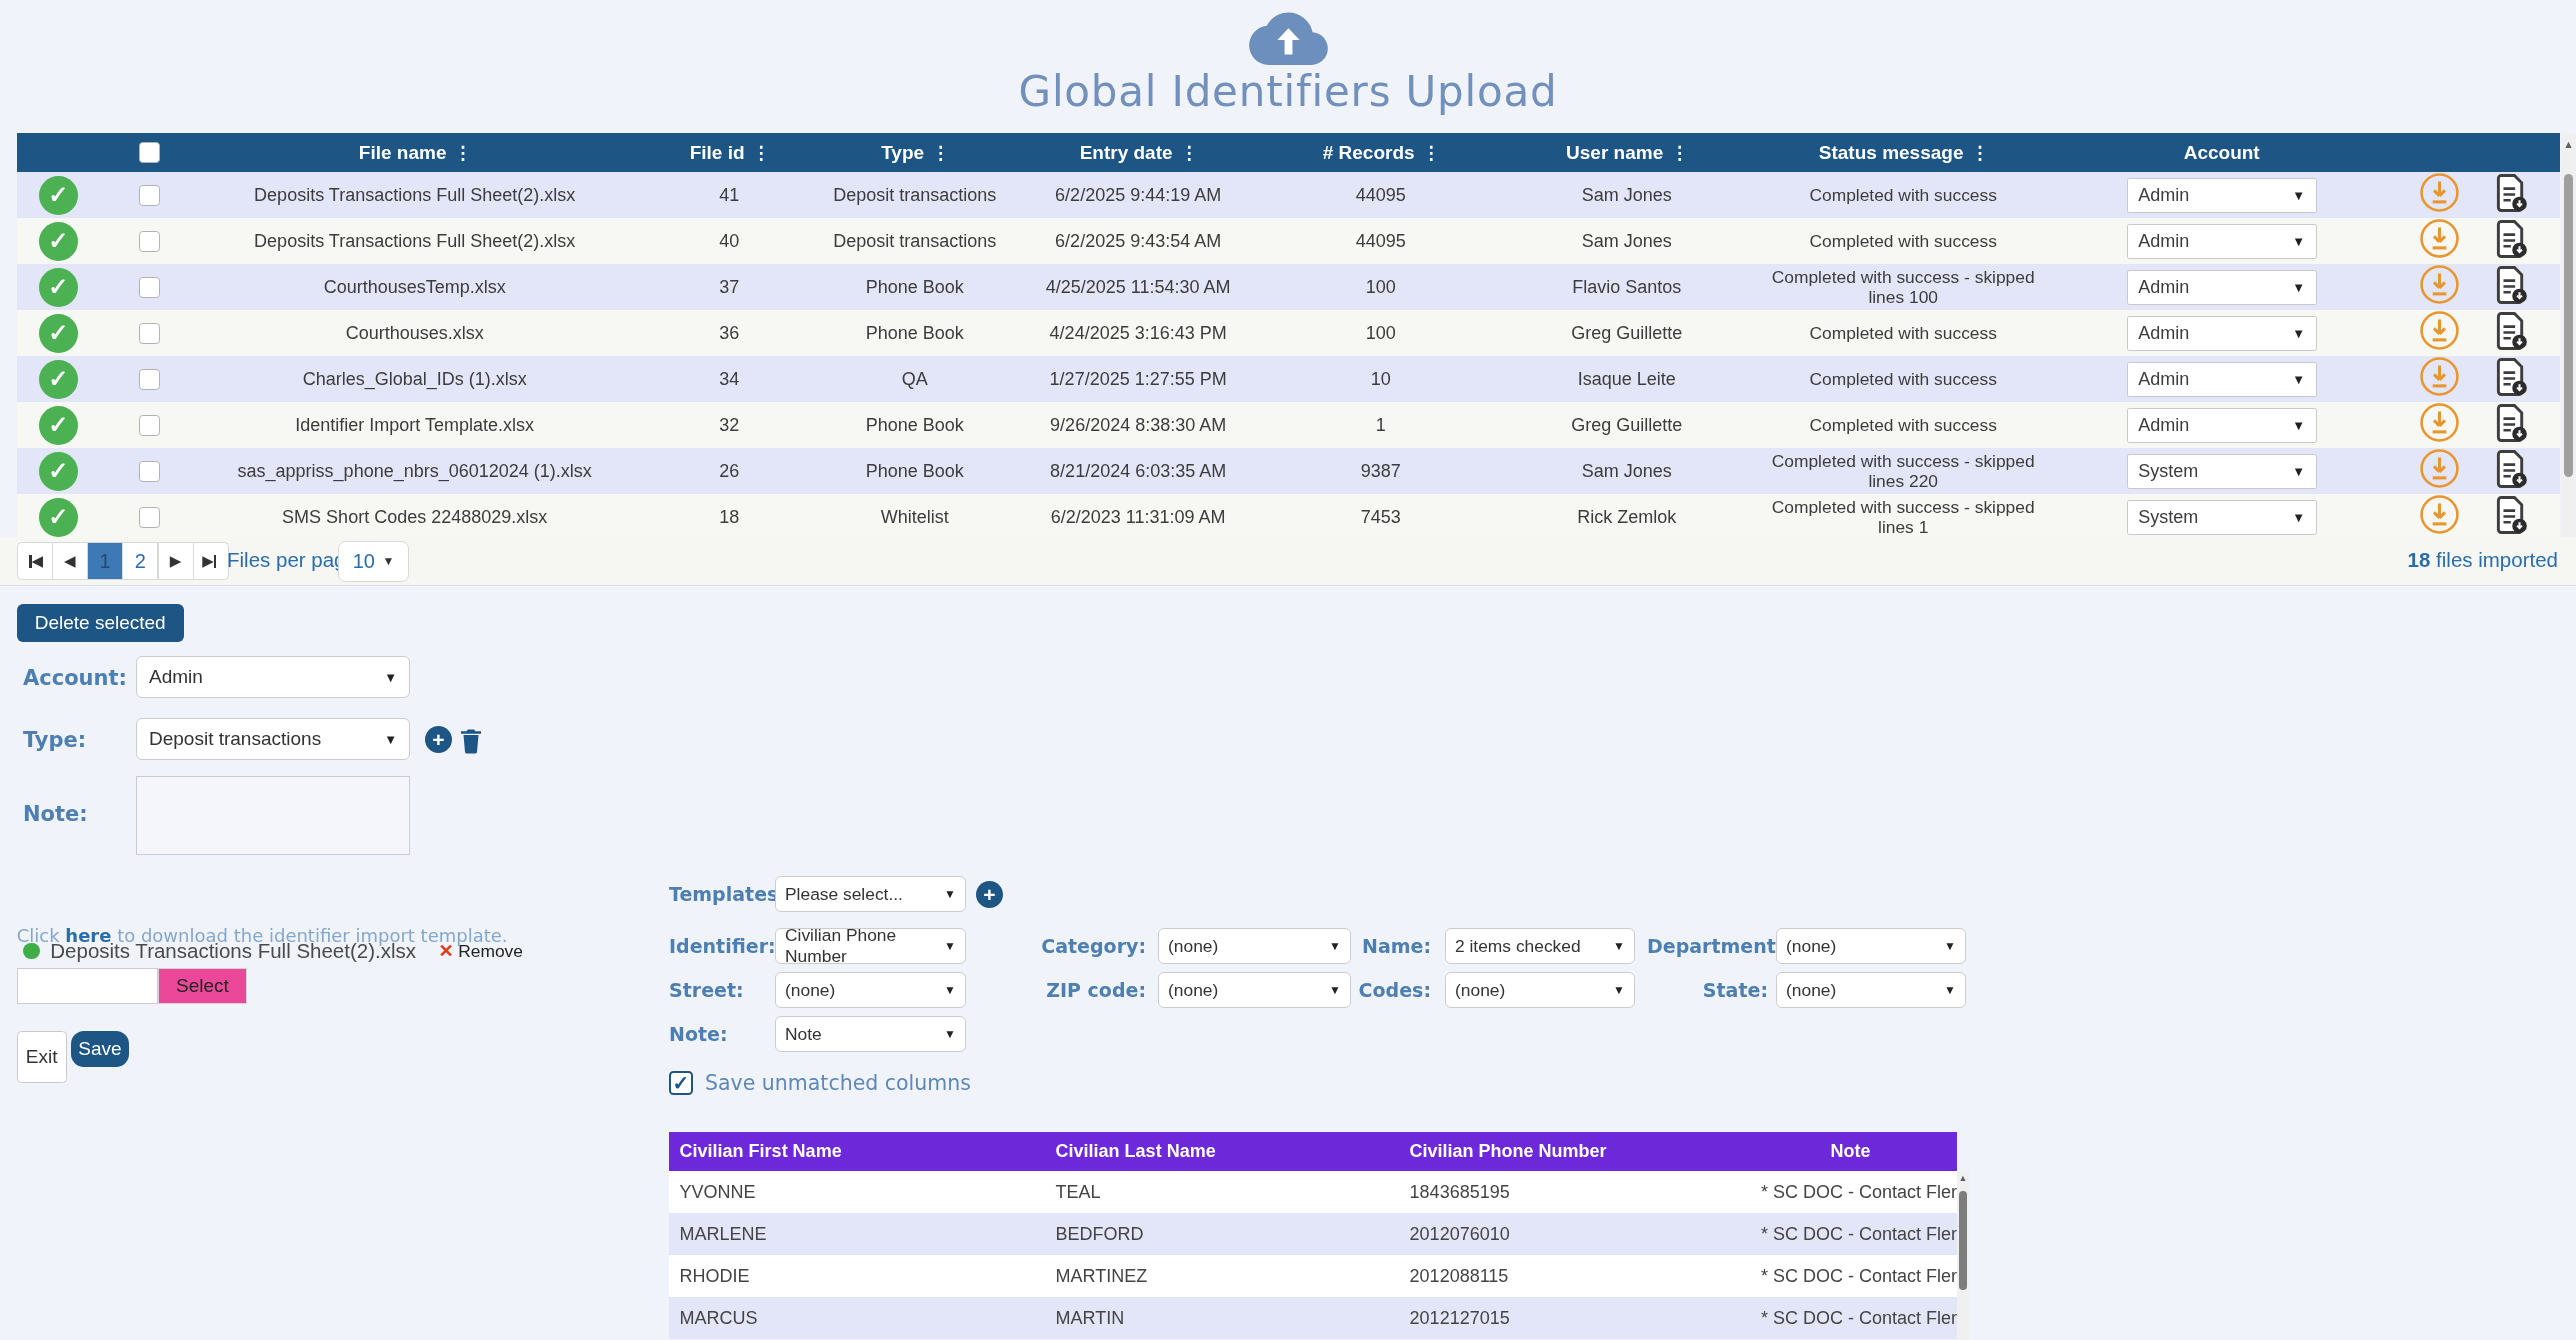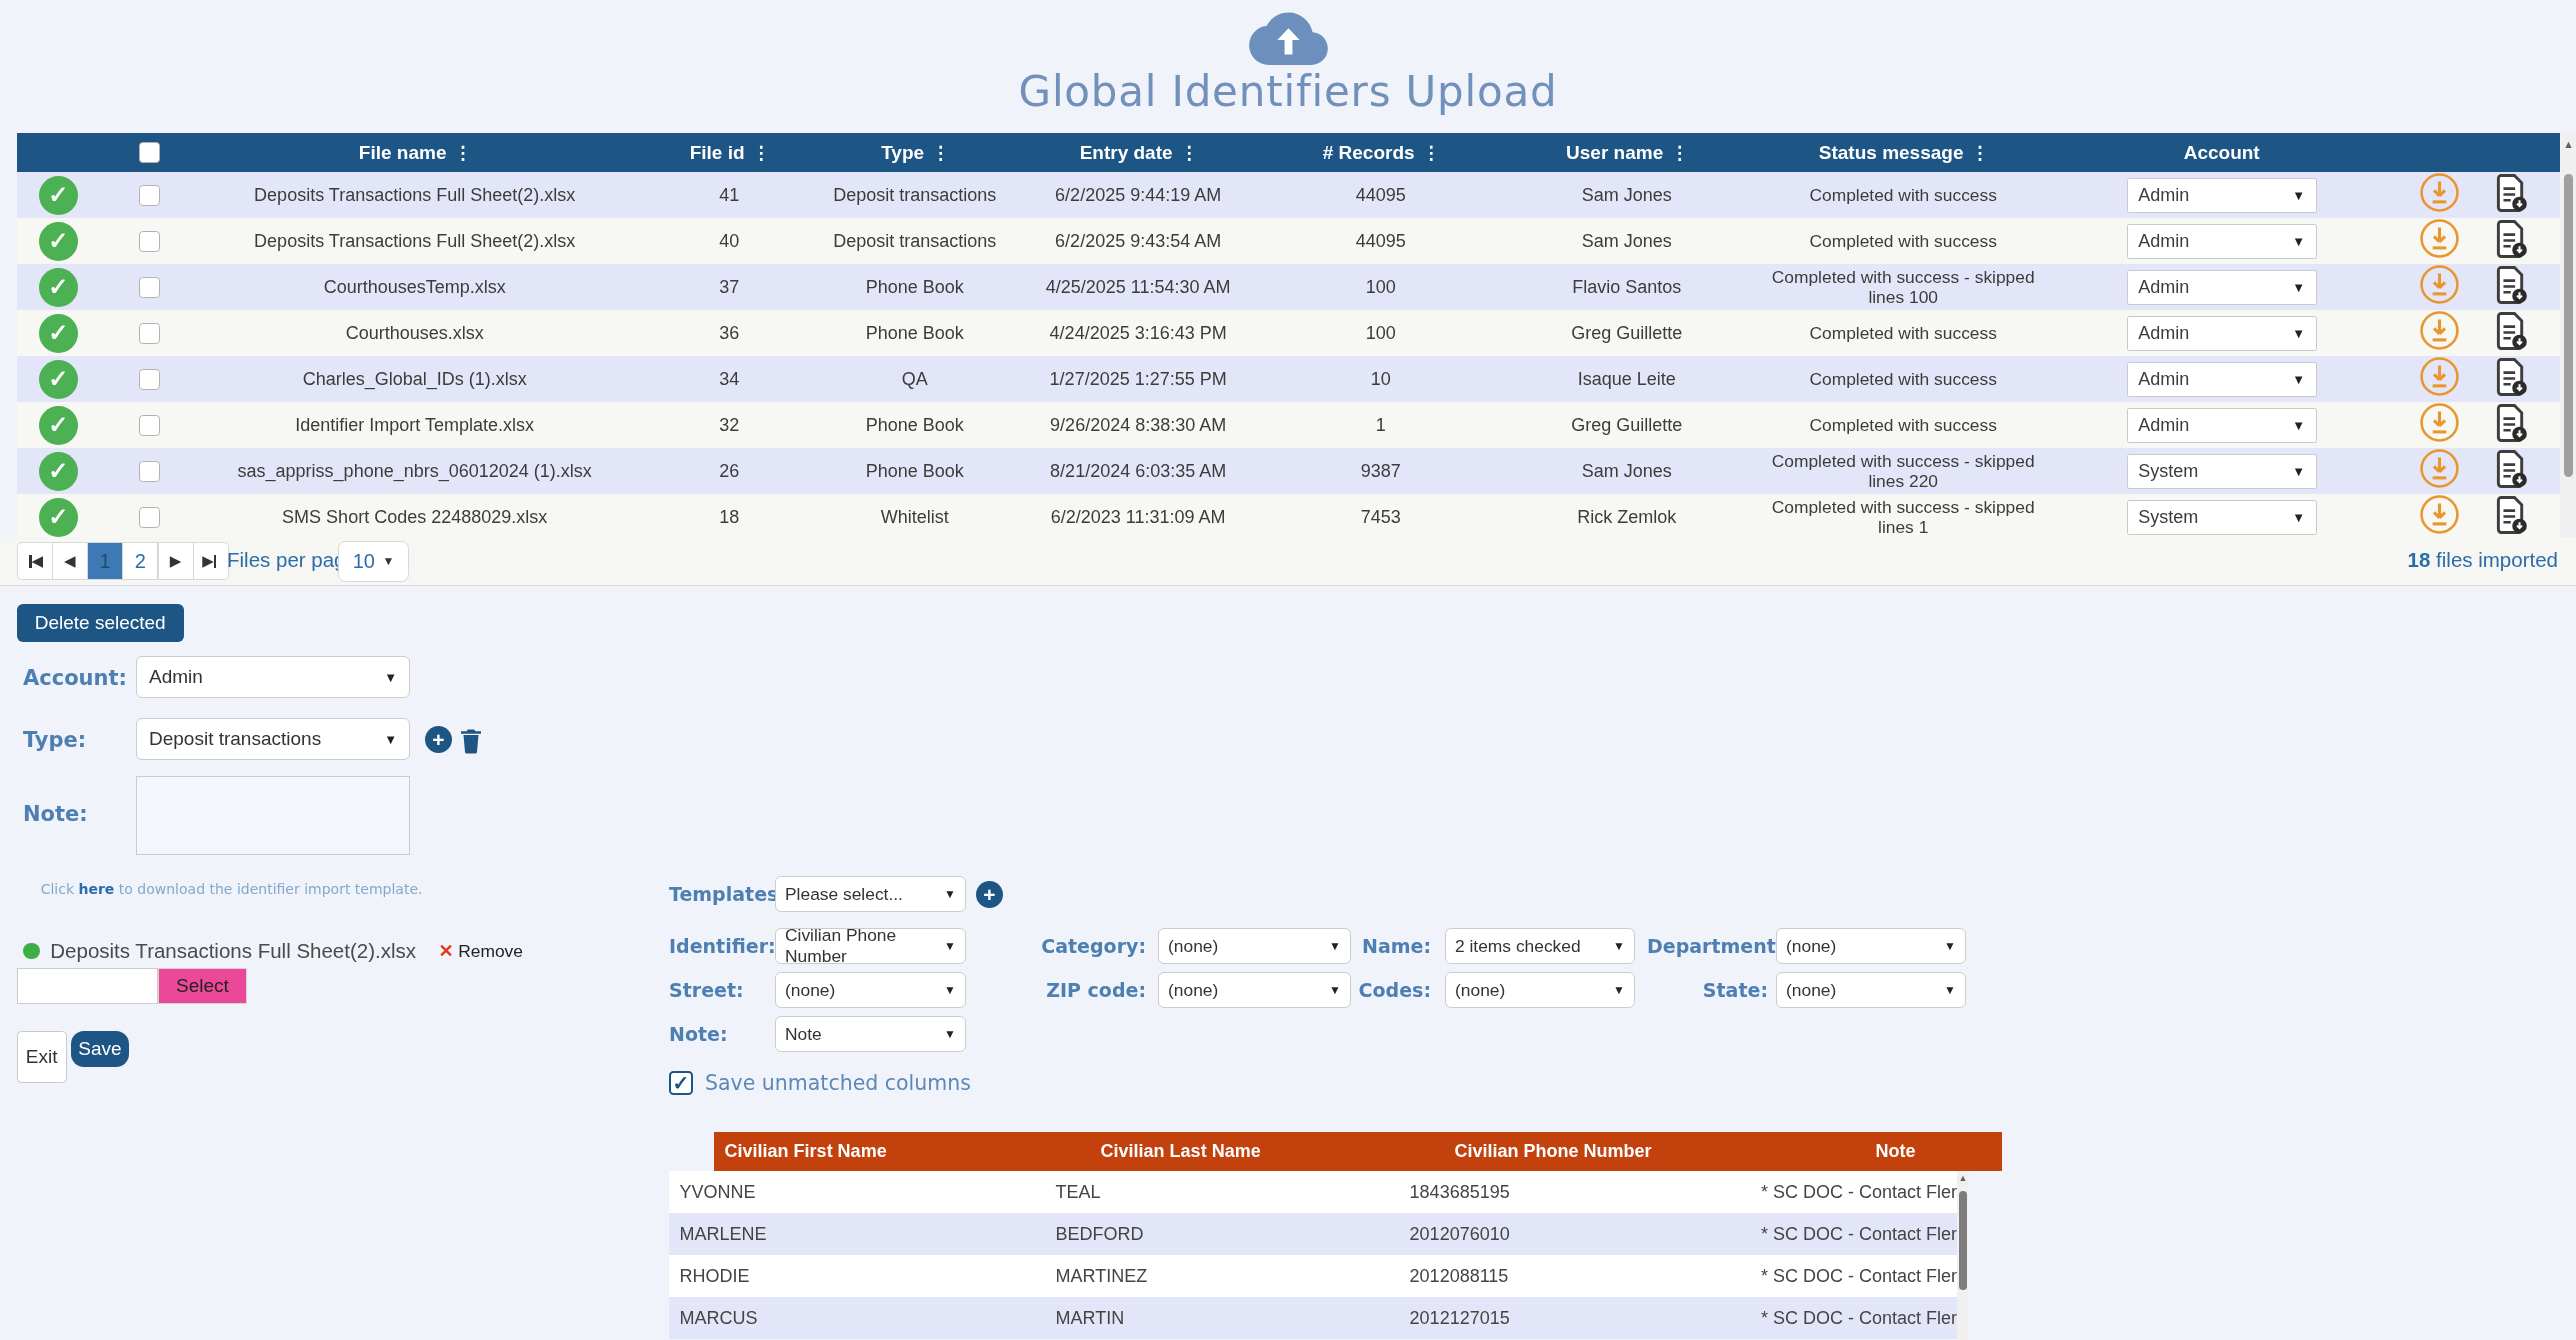--- a/index.html
+++ b/index.html
@@ -55,21 +55,21 @@
   .btn-delete { position:absolute; left:16.7px; top:604px; height:38px; padding:0 18px; background:#1d5585; color:#fff; font-size:19px; border-radius:6px; }
   .flabel { position:absolute; left:23px; font-family:"DejaVu Sans", sans-serif; font-weight:bold; font-size:21px; color:#4d7fb3; }
   .sel { position:absolute; background:#fff; border:0.8px solid #ccc; border-radius:6px; display:flex; align-items:center; justify-content:space-between; padding:0 12px; font-size:19px; color:#333; cursor:pointer; }
   .sel .caret { font-size:13px; color:#222; margin-left:6px; }
   .sel-account { left:136px; top:656px; width:274px; height:42px; }
   .sel-type { left:136px; top:718px; width:274px; height:42px; }
   .plus-circle { position:absolute; display:inline-flex; width:27px; height:27px; border-radius:50%; background:#1d5585; color:#fff; font-size:21px; font-weight:bold; align-items:center; justify-content:center; cursor:pointer; }
   .plus-type { left:425px; top:726px; }
   .trash { position:absolute; left:456px; top:725px; width:30px; height:30px; cursor:pointer; }
   .note-area { position:absolute; left:136px; top:776px; width:274px; height:79px; background:#f4f6fb; border:0.8px solid #c9ccd6; resize:none; font-size:18px; padding:6px; }
-  .tpl-line { position:absolute; left:16.7px; top:881px; font-family:"DejaVu Sans", sans-serif; font-size:14px; color:#84a7cd;margin-left:24px; }
+  .tpl-line { position:absolute; left:16.7px; top:925px; font-family:"DejaVu Sans", sans-serif; font-size:18px; color:#84a7cd; }
   .tpl-line a { color:#2b6cab; font-weight:bold; text-decoration:none; cursor:pointer; }
   .file-chip { position:absolute; left:23px; top:939px; display:flex; align-items:center; gap:10.6px; }
   .dot { width:16.7px; height:16.7px; border-radius:50%; background:#3fae46; }
   .chip-name { font-size:20.5px; color:#4a4a4a; }
   .chip-remove { display:flex; align-items:center; gap:4.5px; margin-left:12px; cursor:pointer; }
   .chip-x { color:#e03b1c; font-size:18px; font-weight:bold; }
   .chip-remove-label { font-size:17.4px; color:#222; }
   .file-input { position:absolute; left:16.7px; top:968px; width:141px; height:36px; background:#fff; border:0.8px solid #ccc; font-size:18px; padding:0 7.6px; }
   .btn-select { position:absolute; left:158px; top:968px; width:89px; height:36px; background:#ec4899; border:0.8px solid #d4d4d4; font-size:19px; color:#222; }
   .btn-exit { position:absolute; left:16.7px; top:1031px; width:50px; height:52px; background:#fff; border:0.8px solid #c9c9c9; border-radius:4.5px; font-size:19px; color:#333; }
@@ -85,21 +85,21 @@
   .posC-l { left:686px; width:76px; text-align:right; } .posC-s { left:776px; width:190px; }
   .posD-l { left:978px; width:121px; text-align:right; } .posD-s { left:1107px; width:190px; }
   .plus-tpl { left:976px; top:881px; }
   .unmatched { position:absolute; left:669px; top:1071px; display:flex; align-items:center; gap:12px; }
   .cbx-checked { width:24px; height:24px; background:#fff; border:2.3px solid #1d5585; border-radius:4.5px; color:#1d5585; font-size:20px; font-weight:bold; display:flex; align-items:center; justify-content:center; cursor:pointer; }
   .unmatched-label { font-size:20.5px; color:#5d88b8; font-family:"DejaVu Sans", sans-serif; }
 
   
   .preview { position:absolute; left:669px; top:1132px; width:1300px; }
   .pv-grid { display:grid; grid-template-columns:376px 354px 345px 213px; align-items:center; }
-  .pv-head { background:#c2410c; color:#fff; height:39px; font-weight:bold; font-size:18px; width:1288px;margin-left:45px; }
+  .pv-head { background:#6d28d9; color:#fff; height:39px; font-weight:bold; font-size:18px; width:1288px; }
   .pv-head .pcell { padding-left:10.6px; text-align:left; }
   .pv-head .pcell.note { text-align:center; padding-left:0; }
   .pv-row { height:42px; font-size:18px; color:#444; width:1288px; }
   .pv-row:nth-child(odd) { background:#fff; }
   .pv-row:nth-child(even) { background:#e3e6f8; }
   .pv-row .pcell { padding-left:10.6px; text-align:left; }
   .pv-row .pcell.note { text-align:right; padding-left:0; white-space:nowrap; overflow:hidden; }
   .pv-scroll { position:absolute; left:1288px; top:39px; width:12px; height:170px; background:#f0f0f0; }
   .pv-scroll .arr { position:absolute; top:1.5px; left:1.5px; font-size:9px; color:#606060; }
   .pv-scroll .thumb { position:absolute; top:20px; left:2.3px; width:7.6px; height:99px; background:#7d7d7d; border-radius:3.8px; }

